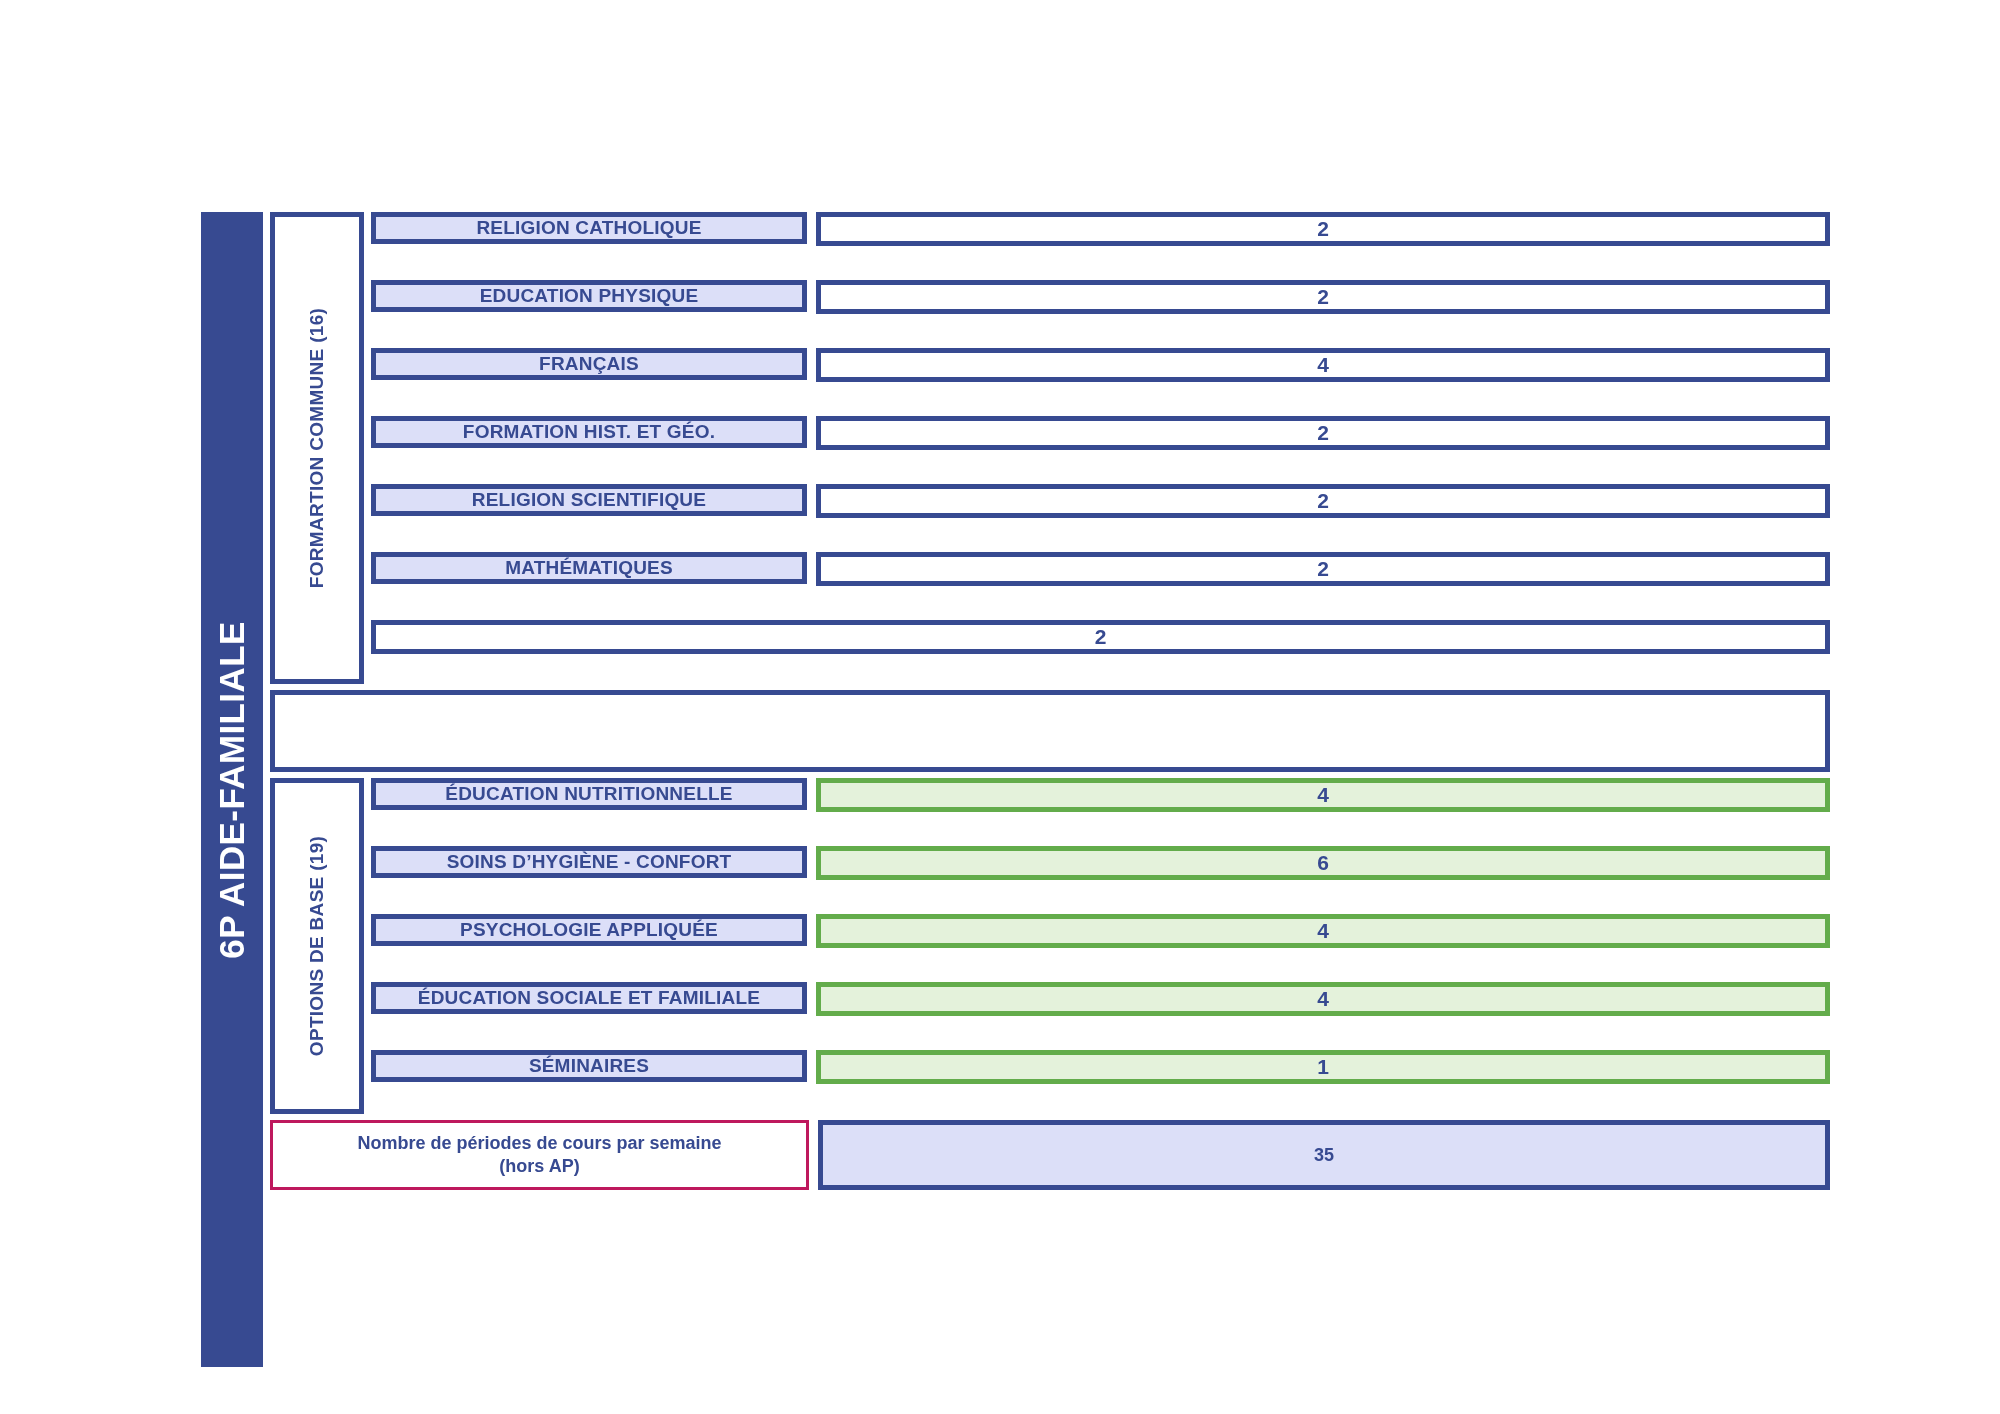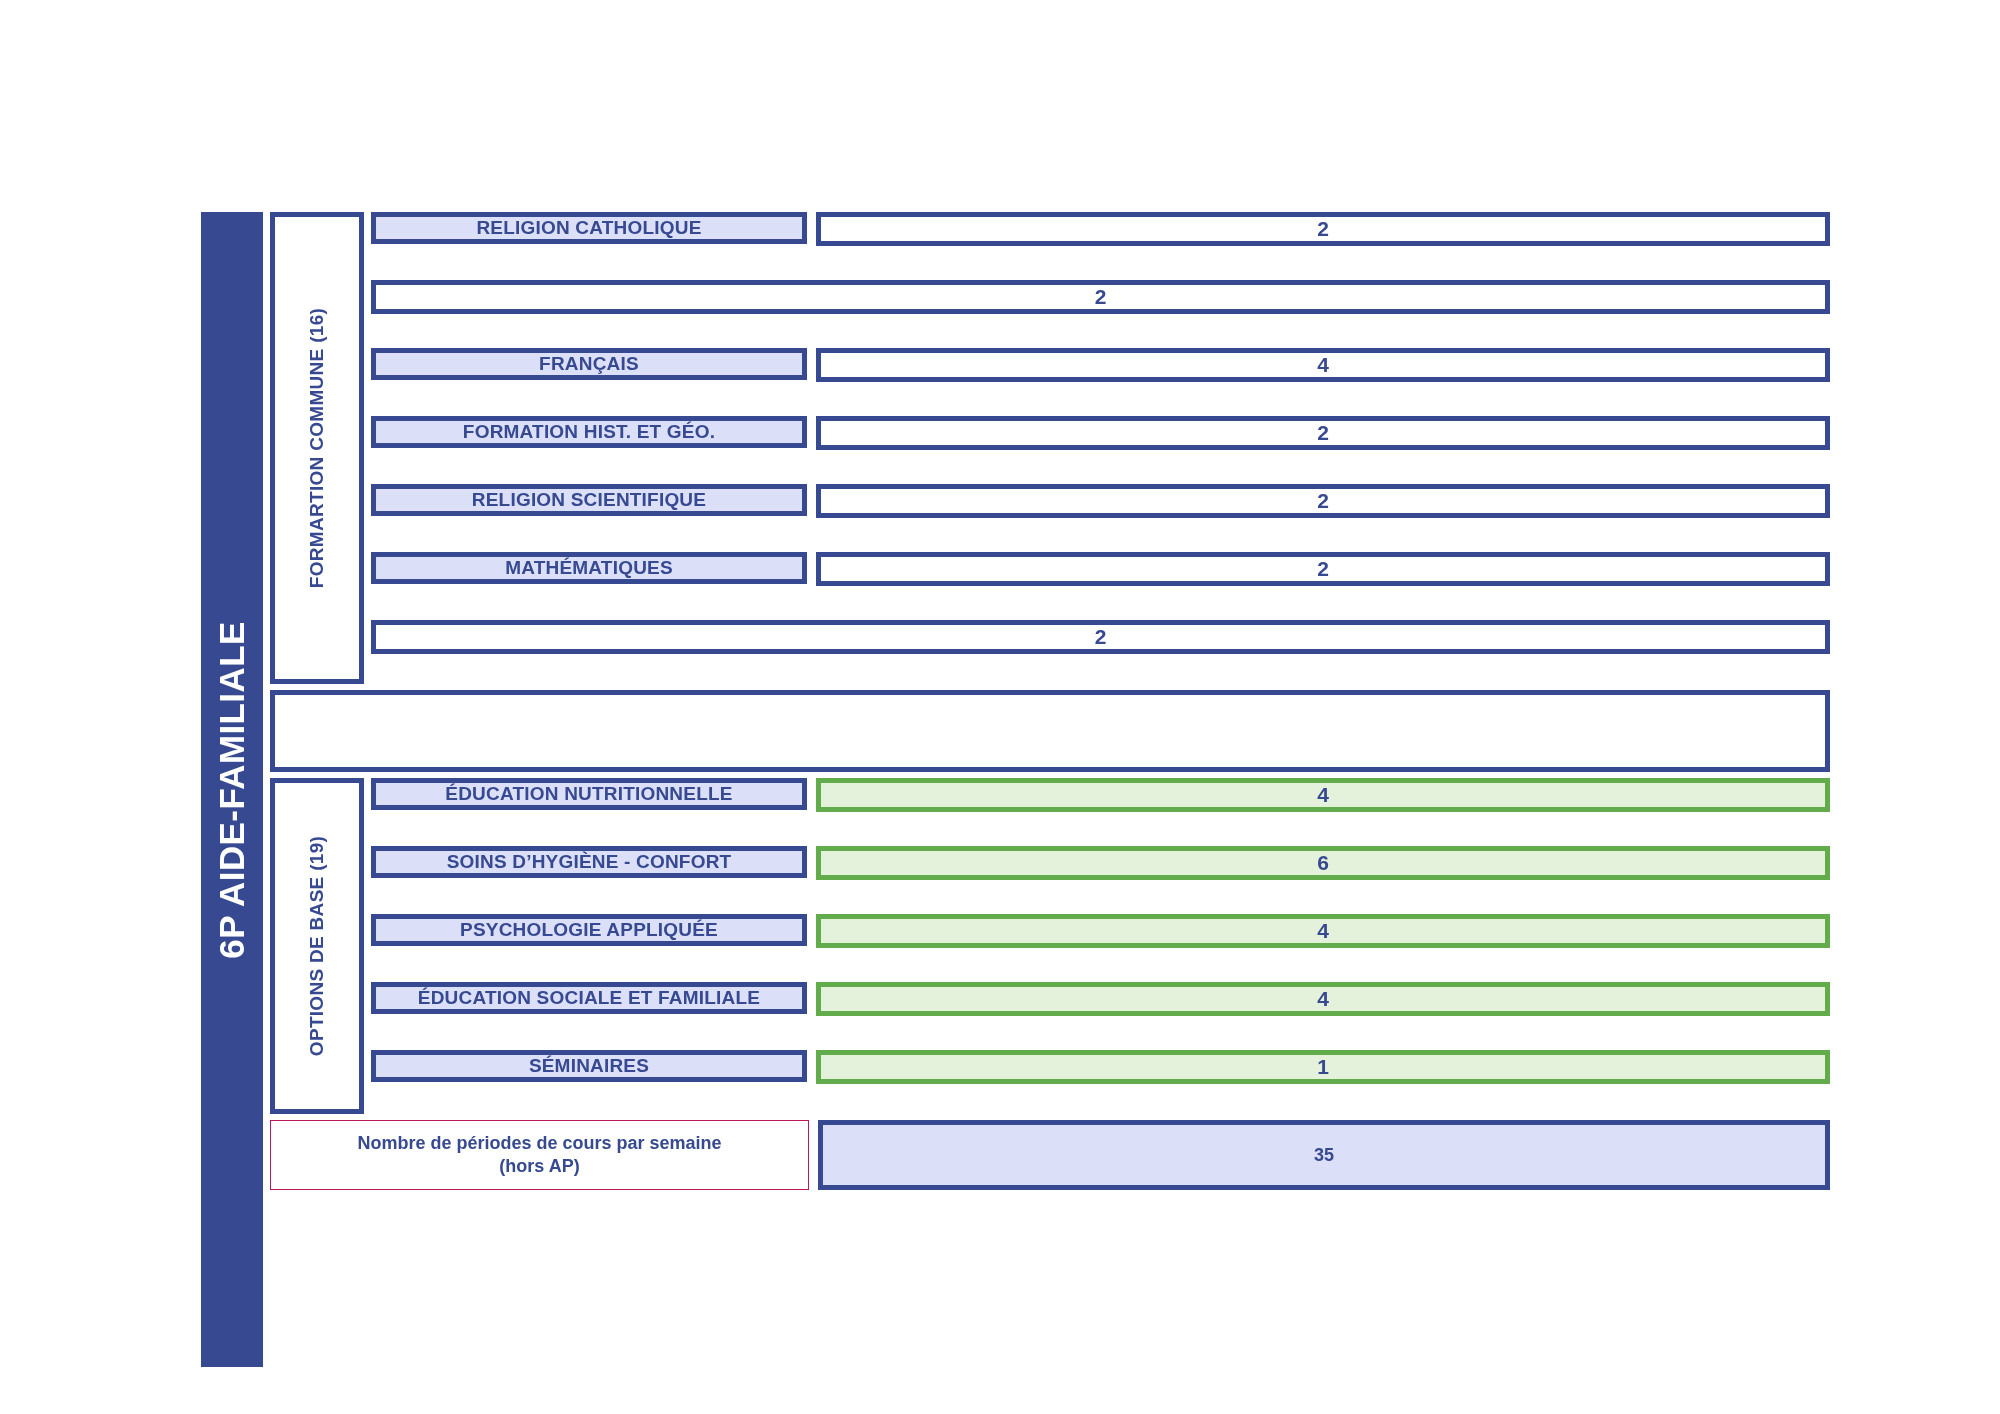--- a/index.html
+++ b/index.html
@@ -150,21 +150,21 @@
     display: flex;
     flex-direction: row;
     align-items: stretch;
     height: 70px;
     margin-top: 6px;
   }
   .total-label {
     flex: 0 0 539px;
     width: 539px;
     box-sizing: border-box;
-    border: 1px solid #be185d;
+    border: 3px solid #be185d;
     background: #ffffff;
     display: flex;
     flex-direction: column;
     align-items: center;
     justify-content: center;
     color: #374A91;
     font-size: 18px;
     font-weight: bold;
     line-height: 1.28;
     text-align: center;
@@ -200,20 +200,21 @@
           <span class="group-label-text">FORMARTION COMMUNE (16)</span>
         </div>
         <div class="rows">
 
           <div class="row">
             <div class="subject-cell">RELIGION CATHOLIQUE</div>
             <div class="value-cell">2</div>
           </div>
 
           <div class="row">
+            <div class="subject-cell">EDUCATION PHYSIQUE</div>
             <div class="value-cell">2</div>
           </div>
 
           <div class="row">
             <div class="subject-cell">FRANÇAIS</div>
             <div class="value-cell">4</div>
           </div>
 
           <div class="row">
             <div class="subject-cell">FORMATION HIST. ET GÉO.</div>

